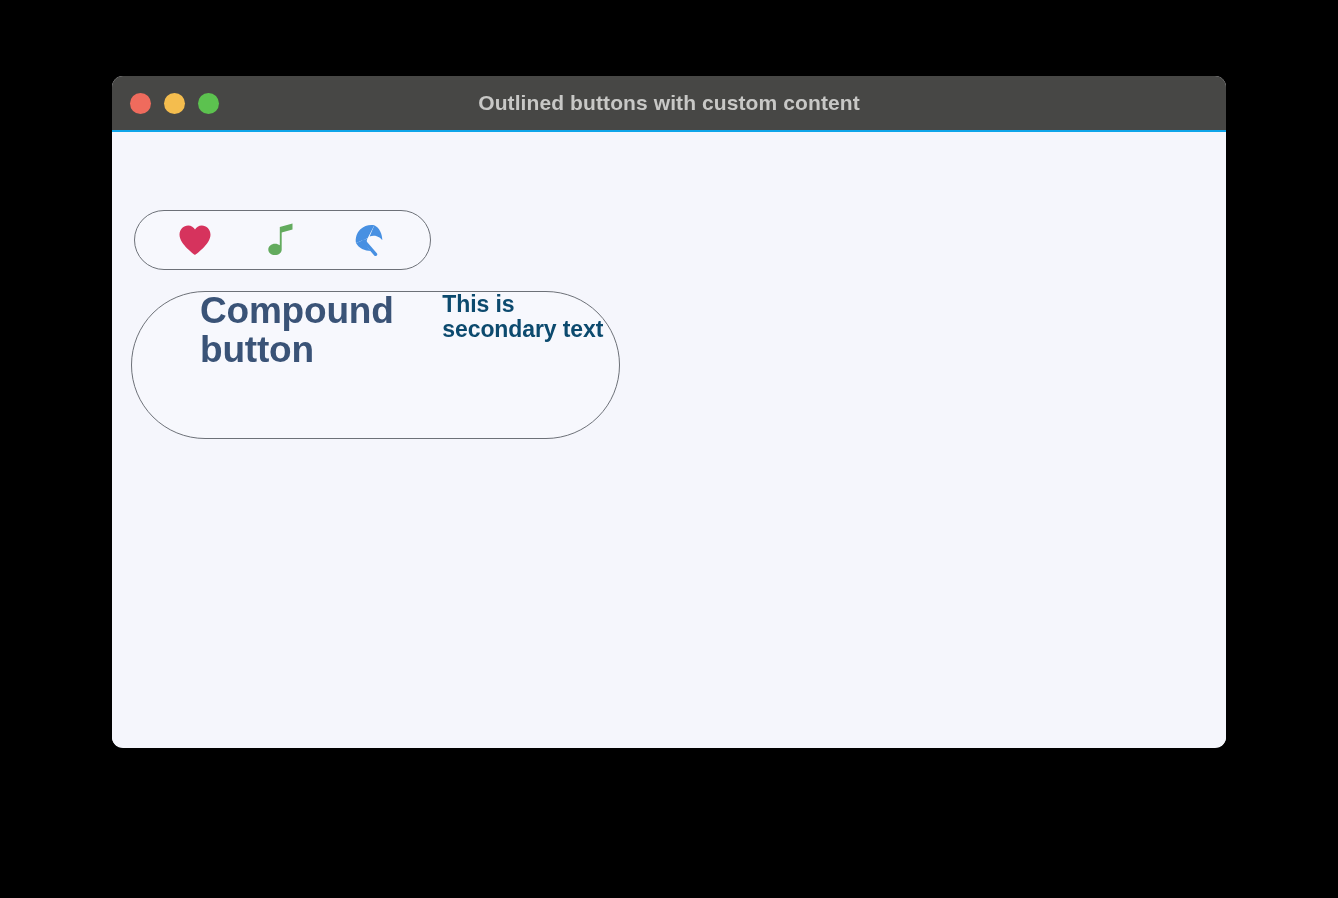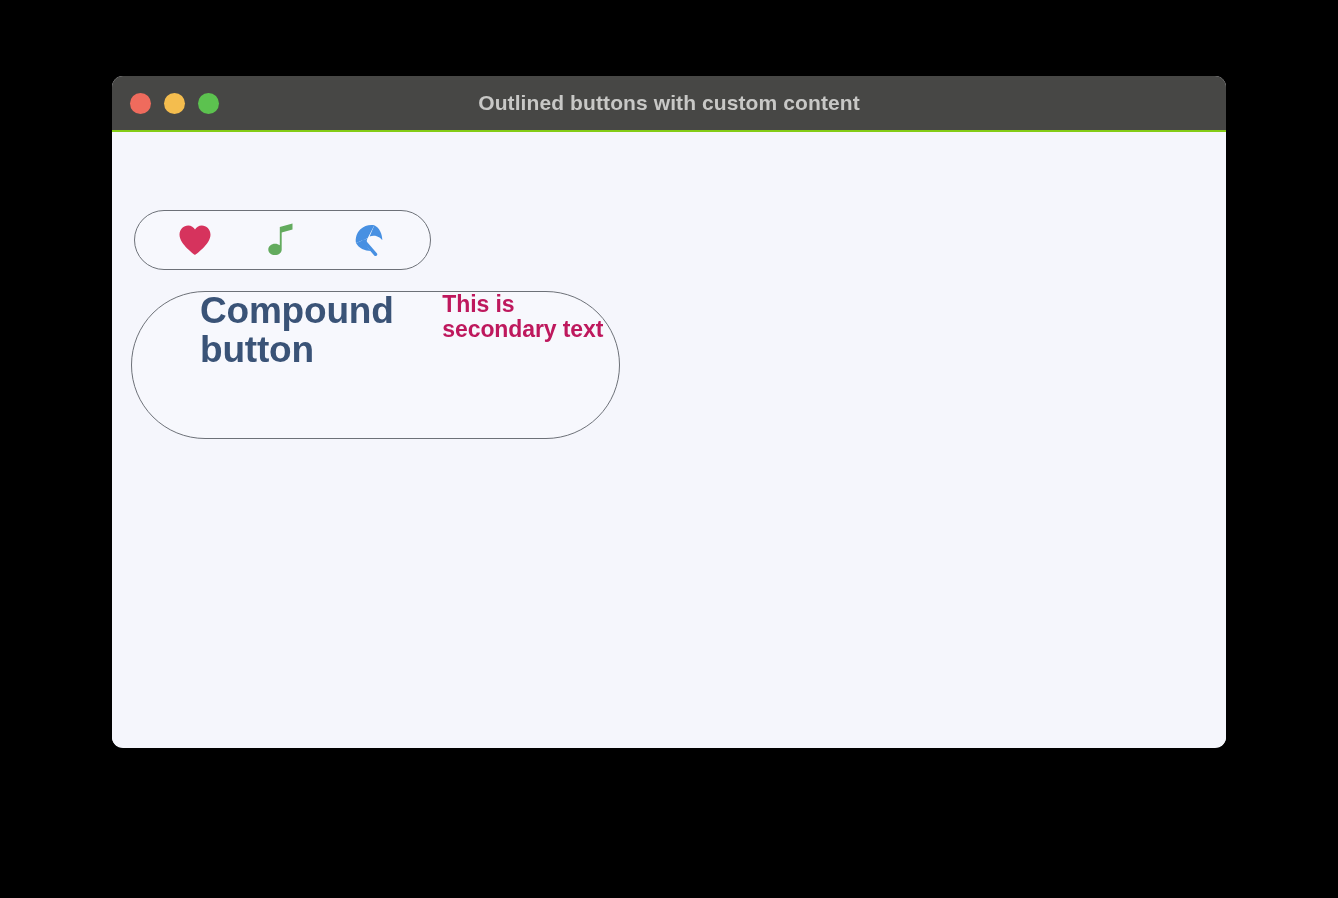--- a/index.html
+++ b/index.html
@@ -21,21 +21,21 @@
     height: 672px;
     border-radius: 11px;
     overflow: hidden;
     background: #f5f6fc;
   }
 
   .titlebar {
     position: relative;
     height: 56px;
     background: #474745;
-    border-bottom: 2px solid #84cc16;
+    border-bottom: 2px solid #0ea5e9;
     display: flex;
     align-items: center;
   }
 
   .traffic-lights {
     display: flex;
     align-items: center;
     gap: 13px;
     padding-left: 18px;
   }
@@ -117,21 +117,21 @@
   .compound-primary {
     font-size: 37px;
     font-weight: bold;
     color: #3a5377;
     line-height: 1.05;
     letter-spacing: -0.2px;
   }
   .compound-secondary {
     font-size: 23px;
     font-weight: bold;
-    color: #be185d;
+    color: #0c4a6e;
     line-height: 1.1;
     letter-spacing: -0.1px;
   }
 </style>
 </head>
 <body>
 
 <div class="window">
 
   <div class="titlebar">

